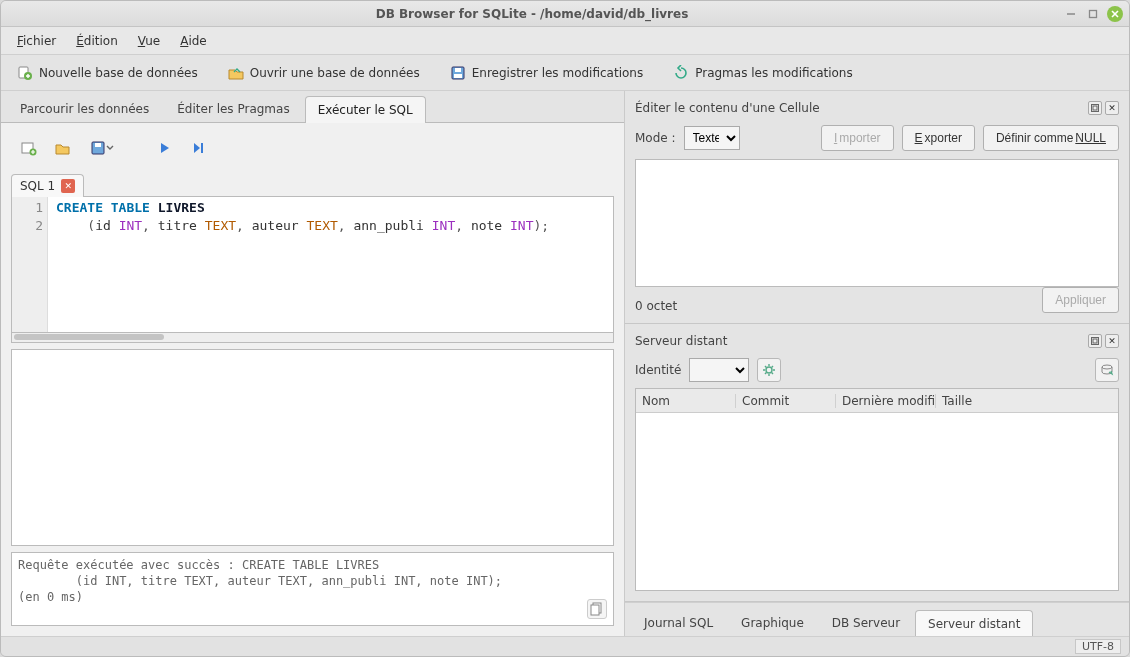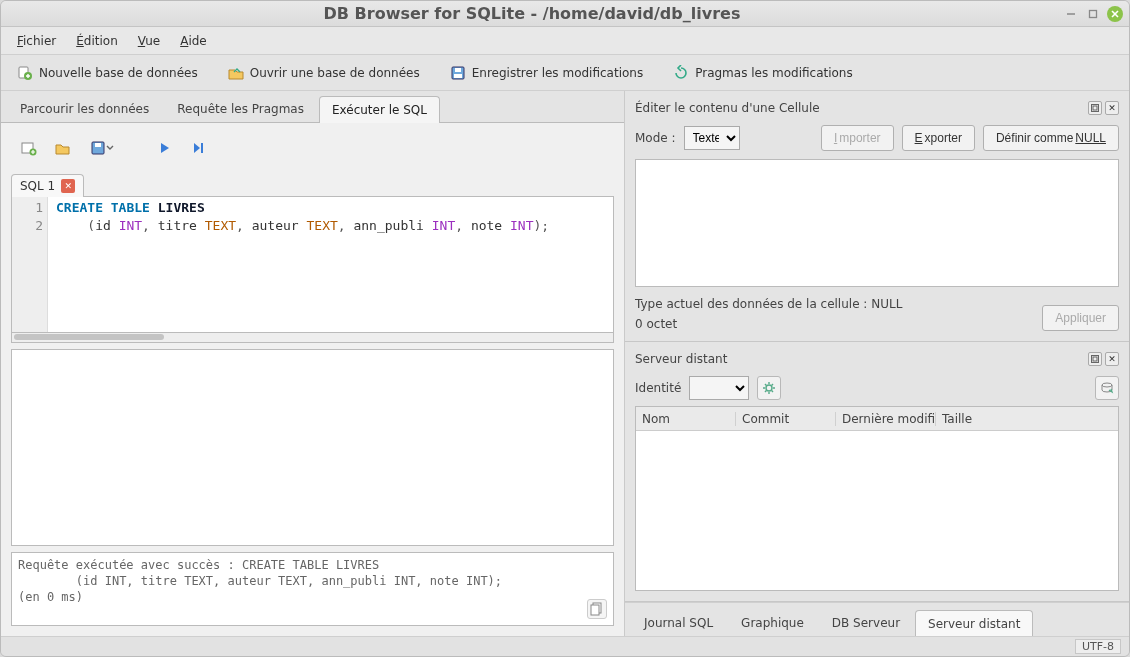--- a/index.html
+++ b/index.html
@@ -22,21 +22,21 @@
     background: linear-gradient(#e8e8e8, #dcdcdc);
     display: flex;
     align-items: center;
     border-bottom: 1px solid #c4c4c4;
     padding: 0 6px;
   }
   .titlebar .title {
     flex: 1;
     text-align: center;
     font-weight: bold;
-    font-size: 16px;
+    font-size: 12px;
     color: #555;
   }
   .winbtn {
     width: 16px; height: 16px;
     border-radius: 50%;
     margin-left: 6px;
     display: inline-flex;
     align-items: center;
     justify-content: center;
     font-size: 10px;
@@ -458,21 +458,21 @@
     </span>
     <span>Pragmas les modifications</span>
   </div>
 </div>
 
 <div class="main">
 
   <div class="left">
     <div class="maintabs">
       <div class="maintab">Parcourir les données</div>
-      <div class="maintab">Requête les Pragmas</div>
+      <div class="maintab">Éditer les Pragmas</div>
       <div class="maintab active">Exécuter le SQL</div>
     </div>
 
     <div class="sqlpanel">
 
       <div class="sqltoolbar">
         <span class="iconbtn">
           <svg width="16" height="16" viewBox="0 0 16 16">
               <rect x="1" y="3" width="11" height="10" fill="#fff" stroke="#888"></rect>
               <circle cx="12" cy="12" r="3.5" fill="#6ab04c"></circle>
@@ -567,21 +567,20 @@
             <span>xporter</span>
           </button>
         <button class="btn">
             <span>Définir comme </span>
             <u>NULL</u>
           </button>
       </div>
       <div class="cell-textarea"></div>
       <div style="display:flex;align-items:flex-end">
         <div style="flex:1">
-          <div class="typeinfo">Type actuel des données de la cellule : NULL</div>
           <div class="sizeinfo">0 octet</div>
         </div>
         <button class="btn disabled">Appliquer</button>
       </div>
     </div>
 
     <div class="panel remotepanel">
       <div class="panelhead">
         <span class="ptitle">Serveur distant</span>
         <span class="pbtn">

